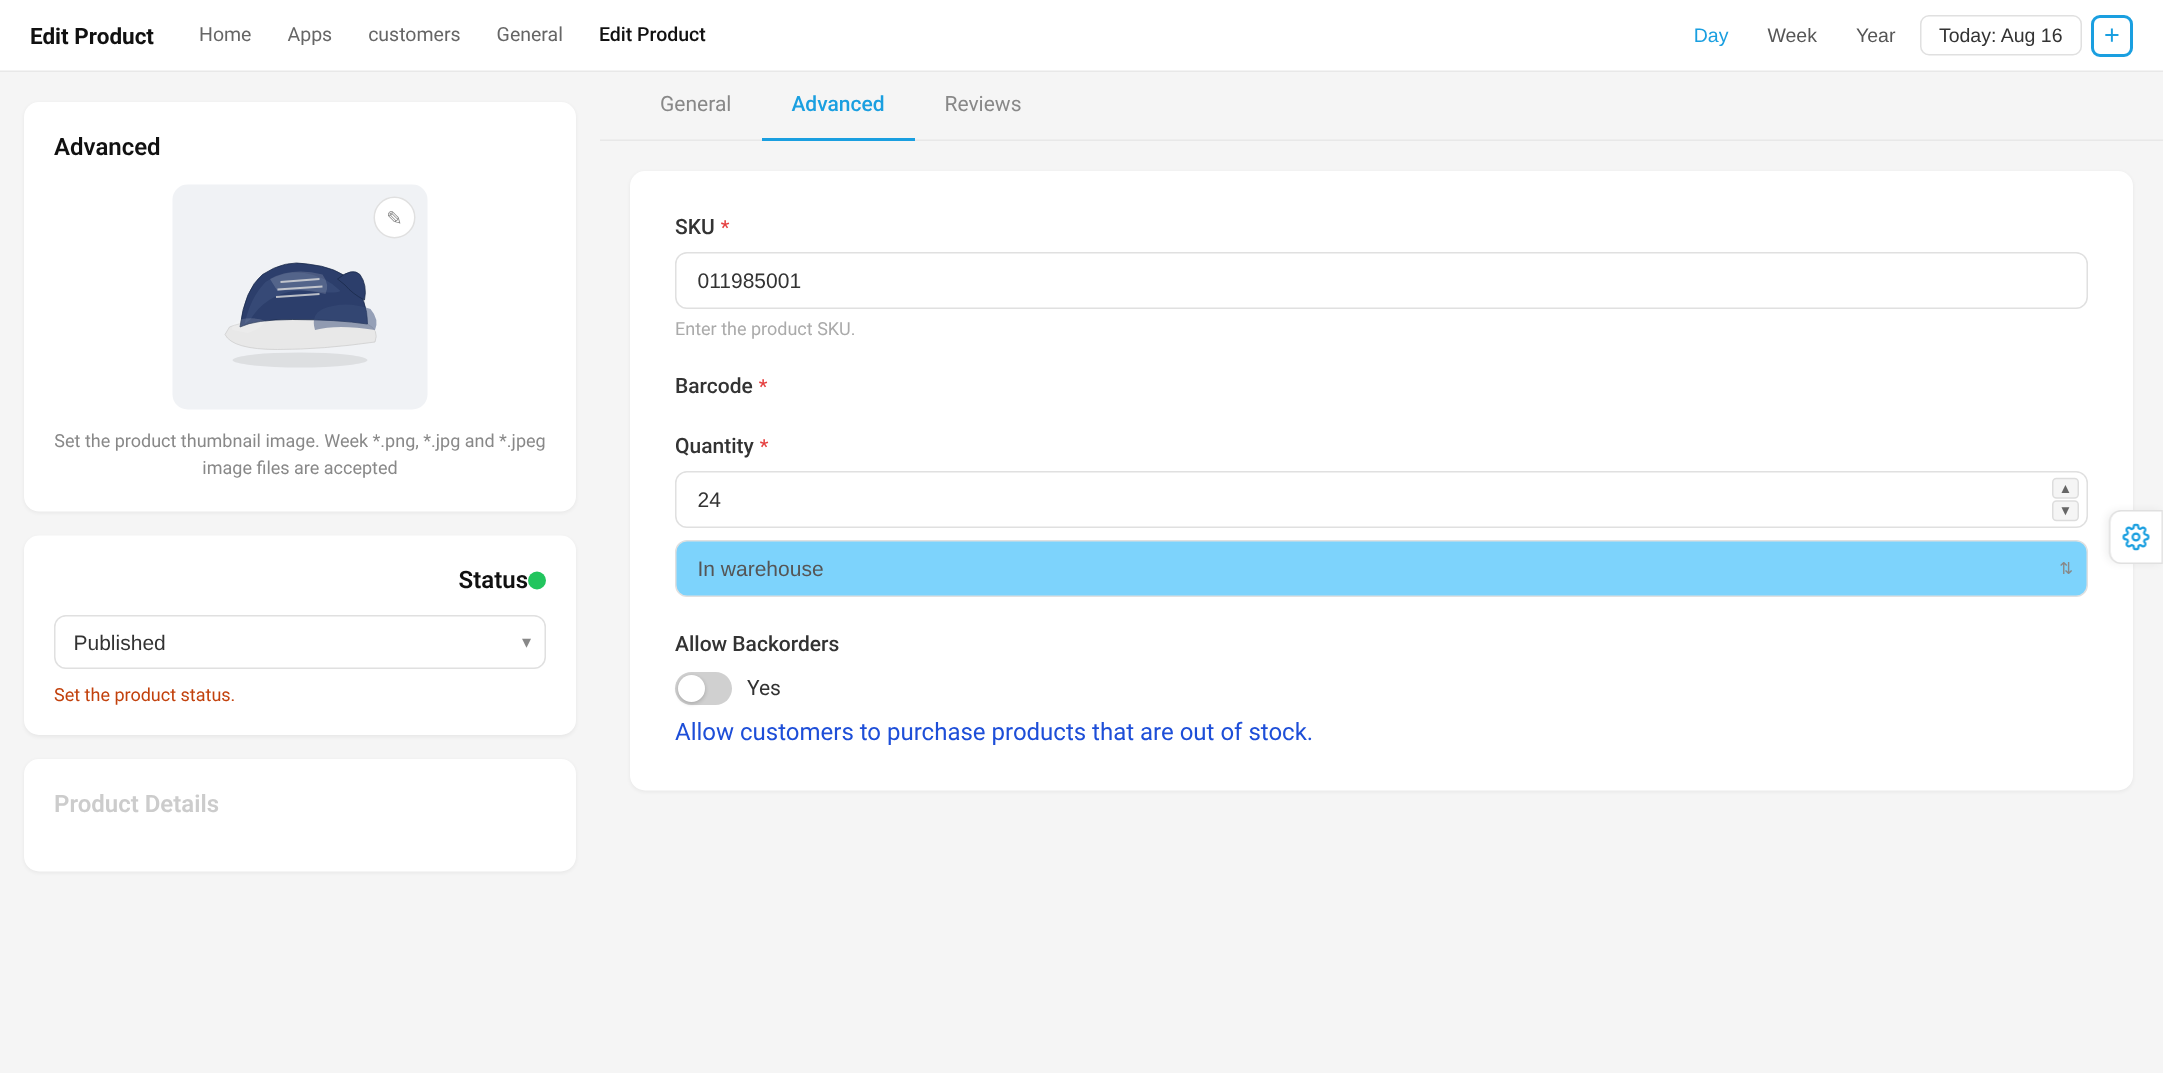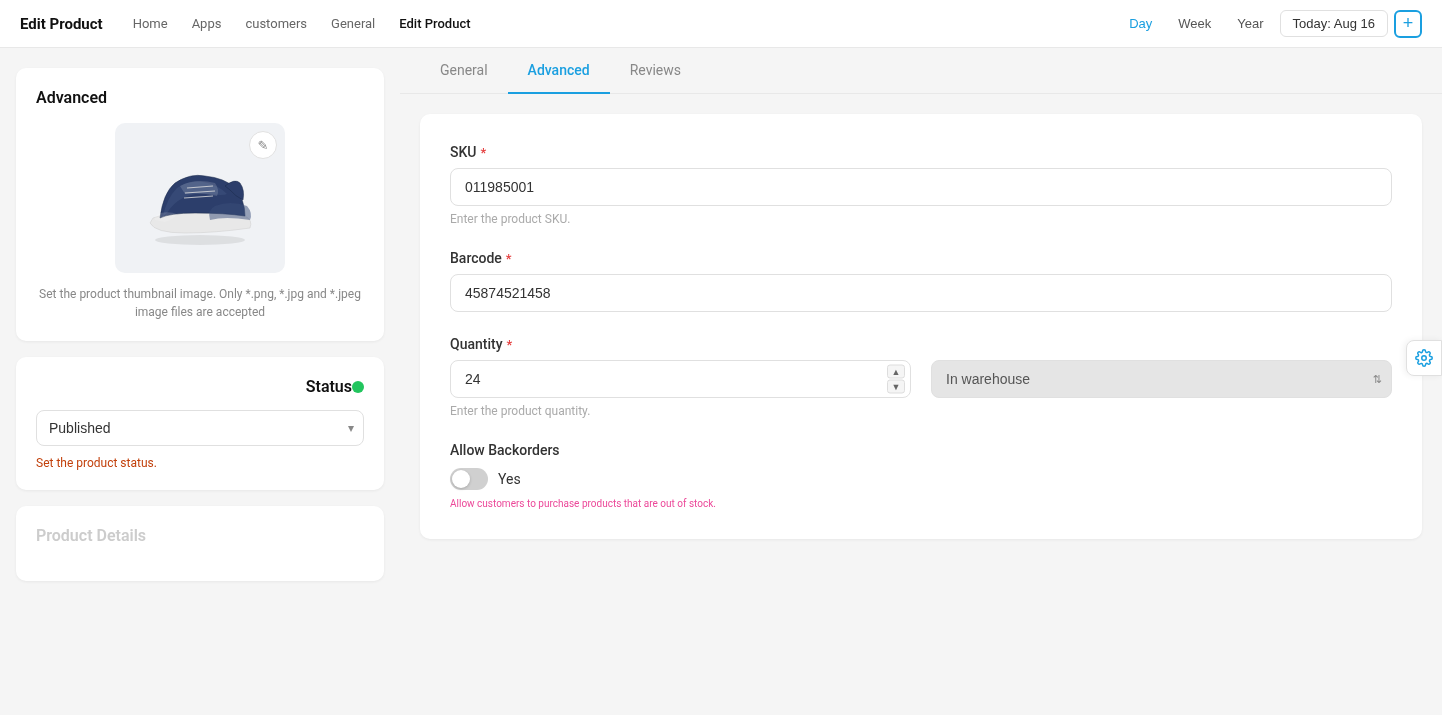--- a/index.html
+++ b/index.html
@@ -269,21 +269,22 @@
       outline: none;
     }
     .field-hint {
       font-size: 12px;
       color: #aaa;
       margin-top: 6px;
     }
 
     .quantity-row {
       display: flex;
-      gap: 20px;
+      gap: 8px;
+      flex-direction: column;
     }
     .quantity-input-wrapper {
       flex: 1;
       position: relative;
     }
     .quantity-input {
       width: 100%;
       padding: 10px 36px 10px 14px;
       border: 1px solid #e0e0e0;
       border-radius: 8px;
@@ -317,21 +318,21 @@
       flex: 1;
       position: relative;
     }
     .warehouse-select {
       width: 100%;
       padding: 10px 36px 10px 14px;
       border: 1px solid #e0e0e0;
       border-radius: 8px;
       font-size: 14px;
       color: #555;
-      background: #e5e5e5;
+      background: #7dd3fc;
       appearance: none;
       cursor: pointer;
       outline: none;
     }
     .warehouse-select-arrow {
       position: absolute;
       right: 10px;
       top: 50%;
       transform: translateY(-50%);
       font-size: 11px;
@@ -372,22 +373,22 @@
       top: 2px;
       left: 2px;
       transition: left 0.2s;
       box-shadow: 0 1px 3px rgba(0,0,0,0.2);
     }
     .toggle-yes-label {
       font-size: 14px;
       color: #333;
     }
     .backorders-hint {
-      font-size: 10px;
-      color: #ec4899;
+      font-size: 16px;
+      color: #1d4ed8;
     }
 
     
     .help-btn {
       position: fixed;
       right: 0;
       top: 50%;
       transform: translateY(-50%);
       width: 36px;
       height: 36px;
@@ -451,21 +452,21 @@
           <line x1="50" y1="45" x2="80" y2="43" stroke="#ddd" stroke-width="1.2" opacity="0.8"></line>
           <line x1="49" y1="50" x2="78" y2="48" stroke="#ddd" stroke-width="1.2" opacity="0.8"></line>
 
           <path d="M20 72 Q18 68 25 65 Q35 63 42 66 Q38 72 30 74 Z" fill="#fff" opacity="0.15"></path>
 
           <path d="M90 38 Q100 30 105 35 Q110 42 108 52 Q100 48 95 42 Z" fill="#2c3e6b" stroke="#1a2a4a" stroke-width="0.5"></path>
 
           <path d="M75 72 Q90 68 115 72 Q118 65 112 58 Q95 52 80 58 Q72 62 75 72 Z" fill="#3a4e7a" opacity="0.5"></path>
         </svg>
       </div>
-      <p class="thumbnail-hint">Set the product thumbnail image. Only *.png, *.jpg and *.jpeg image files are accepted</p>
+      <p class="thumbnail-hint">Set the product thumbnail image. Week *.png, *.jpg and *.jpeg image files are accepted</p>
     </div>
 
     <div class="card">
       <div class="status-header">
         <span class="card-title" style="margin-bottom:0">Status</span>
         <span class="status-dot"></span>
       </div>
       <div class="status-select-wrapper">
         <select class="status-select">
           <option>Published</option>
@@ -500,21 +501,20 @@
         </label>
         <input class="field-input" type="text" value="011985001" style="">
         <p class="field-hint">Enter the product SKU.</p>
       </div>
 
       <div class="field-group">
         <label class="field-label">
           <span>Barcode</span>
           <span class="required-star">*</span>
         </label>
-        <input class="field-input" type="text" value="45874521458" style="">
       </div>
 
       <div class="field-group">
         <label class="field-label">
           <span>Quantity</span>
           <span class="required-star">*</span>
         </label>
         <div class="quantity-row">
           <div class="quantity-input-wrapper">
             <input class="quantity-input" type="number" value="24" style="">
@@ -524,21 +524,20 @@
             </div>
           </div>
           <div class="warehouse-select-wrapper">
             <select class="warehouse-select">
               <option>In warehouse</option>
               <option>Out of warehouse</option>
             </select>
             <span class="warehouse-select-arrow">⇅</span>
           </div>
         </div>
-        <p class="field-hint">Enter the product quantity.</p>
       </div>
 
       <div class="field-group backorders-section">
         <div class="backorders-label">Allow Backorders</div>
         <div class="toggle-row">
           <div class="toggle off">
             <div class="toggle-knob"></div>
           </div>
           <span class="toggle-yes-label">Yes</span>
         </div>

